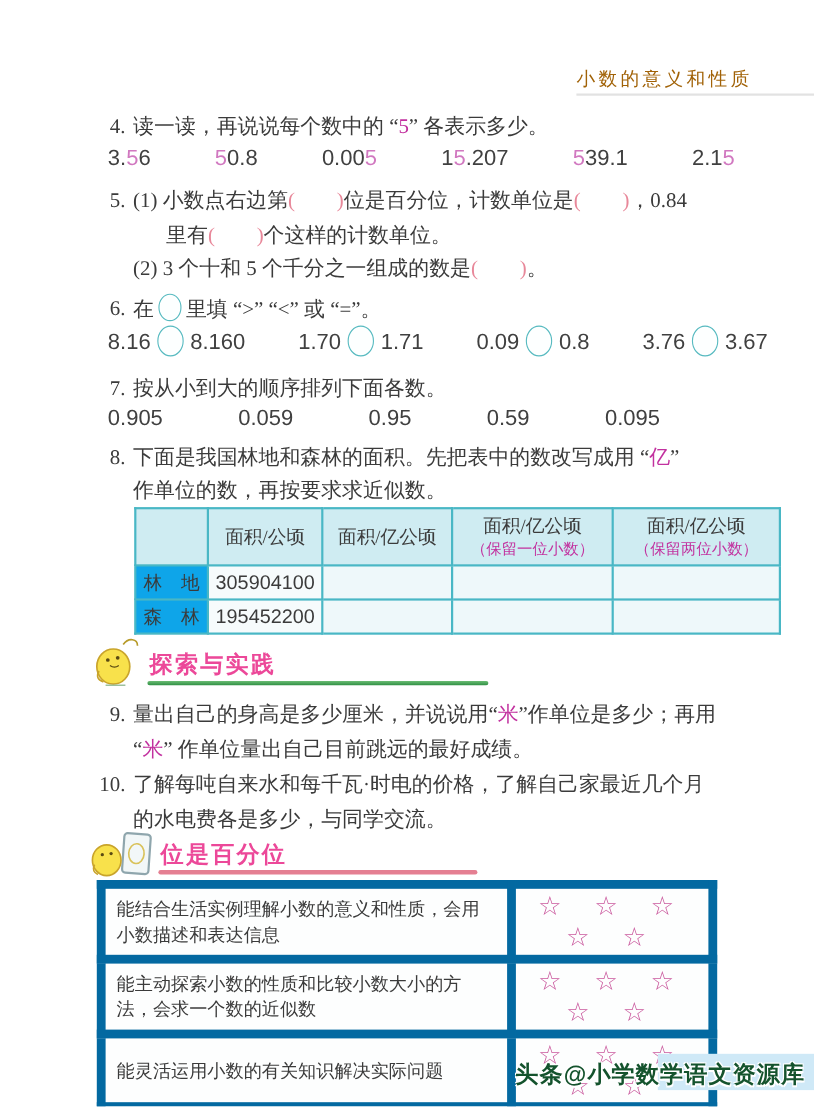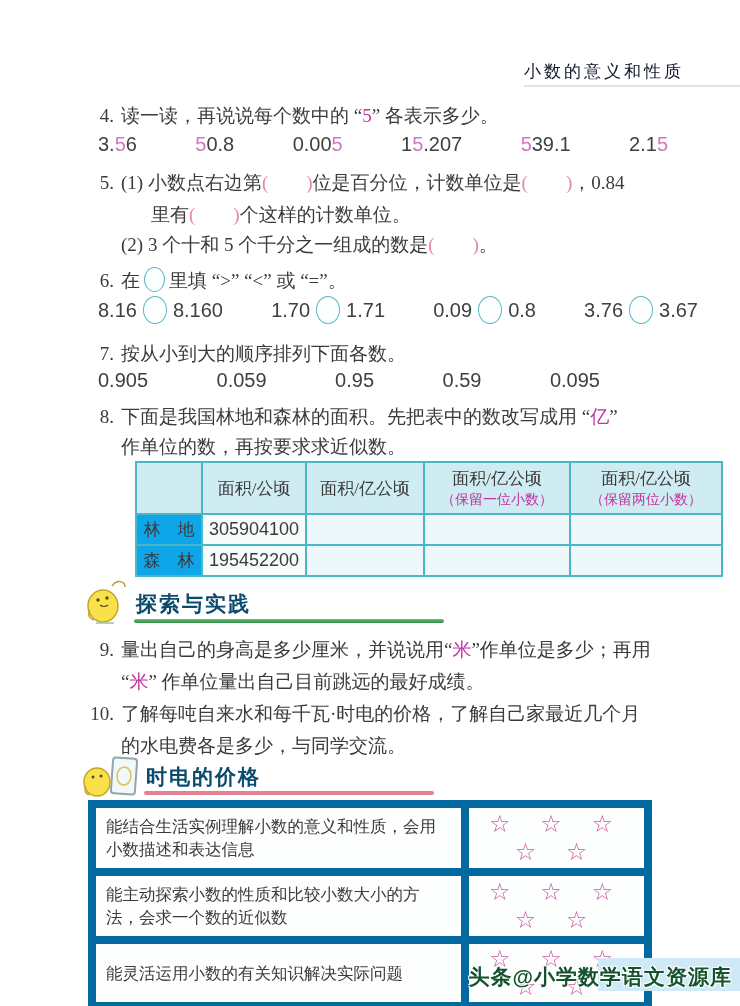--- a/index.html
+++ b/index.html
@@ -1,50 +1,50 @@
 <!DOCTYPE html>
 <html><head>
 <meta charset="utf-8">
 <style>
   html,body{margin:0;padding:0;background:#ffffff;}
   .page{position:relative;width:740px;height:1006px;background:#ffffff;overflow:hidden;
         font-family:"Liberation Serif",serif;color:#3b3b3b;font-size:19px;}
   .sans{font-family:"Liberation Sans",sans-serif;}
 
   
-  .pg-title{position:absolute;top:60px;right:56px;font-size:17px;color:#0f172a;letter-spacing:3px;}
+  .pg-title{position:absolute;top:60px;right:56px;font-size:17px;color:#a16207;letter-spacing:3px;}
   .pg-rule{position:absolute;top:85px;left:524px;right:0;height:2px;background:#e2e2e2;}
 
   
   .q{position:absolute;left:84px;right:38px;display:flex;line-height:27px;}
   .qnum{flex:none;width:30px;text-align:right;margin-right:7px;}
   .qline{position:absolute;line-height:27px;}
   .mag{color:#c2319f;}
   .pk{color:#d178c0;}
   .paren{color:#e8889a;}
 
   .numrow{position:absolute;display:flex;justify-content:space-between;
           font-family:"Liberation Sans",sans-serif;font-size:20px;color:#404040;align-items:center;}
 
   .circle{display:inline-block;width:19px;height:23px;border:1.6px solid #57bac0;
           border-radius:50%;vertical-align:-5px;margin:0 4px;background:#fdffff;}
   .circle.big{width:22px;height:26px;vertical-align:-7px;margin:0 6px;}
   .pair{white-space:nowrap;}
 
   
-  .areatab{position:absolute;left:122px;top:461px;border-collapse:collapse;table-layout:fixed;margin-left:13px;}
+  .areatab{position:absolute;left:122px;top:461px;border-collapse:collapse;table-layout:fixed;}
   .areatab th,.areatab td{border:2px solid #49b7c5;padding:0 6px;}
   .areatab th{background:#cfecf2;font-weight:normal;font-size:17px;height:50px;text-align:center;}
   .areatab .thn{font-size:14px;color:#c2319f;margin-top:1px;}
   .areatab td{background:#eef8fa;height:29px;}
   .areatab td.lbl{background:#0ea5e9;font-size:17px;text-align:center;}
   .areatab td.num{background:#f6fbfc;font-size:18px;}
 
   
-  .sec-title{position:absolute;font-size:21px;font-weight:bold;color:#0c4a6e;letter-spacing:2px;}
+  .sec-title{position:absolute;font-size:21px;font-weight:bold;color:#ec4899;letter-spacing:2px;}
   .rule-green{position:absolute;height:4px;border-radius:2px;
               background:linear-gradient(180deg,#6cbd74,#2f8f44);}
   .rule-pink{position:absolute;height:4px;border-radius:2px;background:#e57f92;}
   .sec-icon{position:absolute;}
 
   
   .evtab{position:absolute;left:88px;top:800px;border-collapse:collapse;table-layout:fixed;width:564px;}
   .evtab td{border:8px solid #0369a1;background:#fdfefe;}
   .evtab td.evtext{width:345px;font-size:16.5px;line-height:23px;padding:7px 10px;}
   .evtab td.evstars{text-align:center;}
@@ -181,21 +181,21 @@
   <div class="qline" style="top:732px;left:121px"><span>的水电费各是多少，与同学交流。</span></div>
 
   <svg class="sec-icon" style="top:755px;left:82px" width="58" height="46" viewBox="0 0 58 46">
     <rect x="30" y="3" width="24" height="36" rx="3" fill="#f2f7f8" stroke="#8fa6ad" stroke-width="2" transform="rotate(4 42 21)"></rect>
     <ellipse cx="42" cy="21" rx="7" ry="9" fill="none" stroke="#d9c25a" stroke-width="1.5" transform="rotate(4 42 21)"></ellipse>
     <ellipse cx="15" cy="27" rx="13" ry="14" fill="#f8e14b" stroke="#c9a42b" stroke-width="1.5"></ellipse>
     <circle cx="11" cy="22" r="1.5" fill="#5a4a12"></circle>
     <circle cx="19" cy="21" r="1.5" fill="#5a4a12"></circle>
     <path d="M4 31 q-3 6 3 9" stroke="#c9a42b" stroke-width="1.4" fill="none"></path>
   </svg>
-  <div class="sec-title" style="top:763px;left:146px">时电的价格</div>
+  <div class="sec-title" style="top:763px;left:146px">位是百分位</div>
   <div class="rule-pink" style="top:791px;left:144px;width:290px"></div>
 
   <table class="evtab">
     <tbody>
       <tr>
         <td class="evtext">能结合生活实例理解小数的意义和性质，会用小数描述和表达信息</td>
         <td class="evstars stars">☆ ☆ ☆ ☆ ☆</td>
       </tr>
       <tr>
         <td class="evtext">能主动探索小数的性质和比较小数大小的方法，会求一个数的近似数</td>

